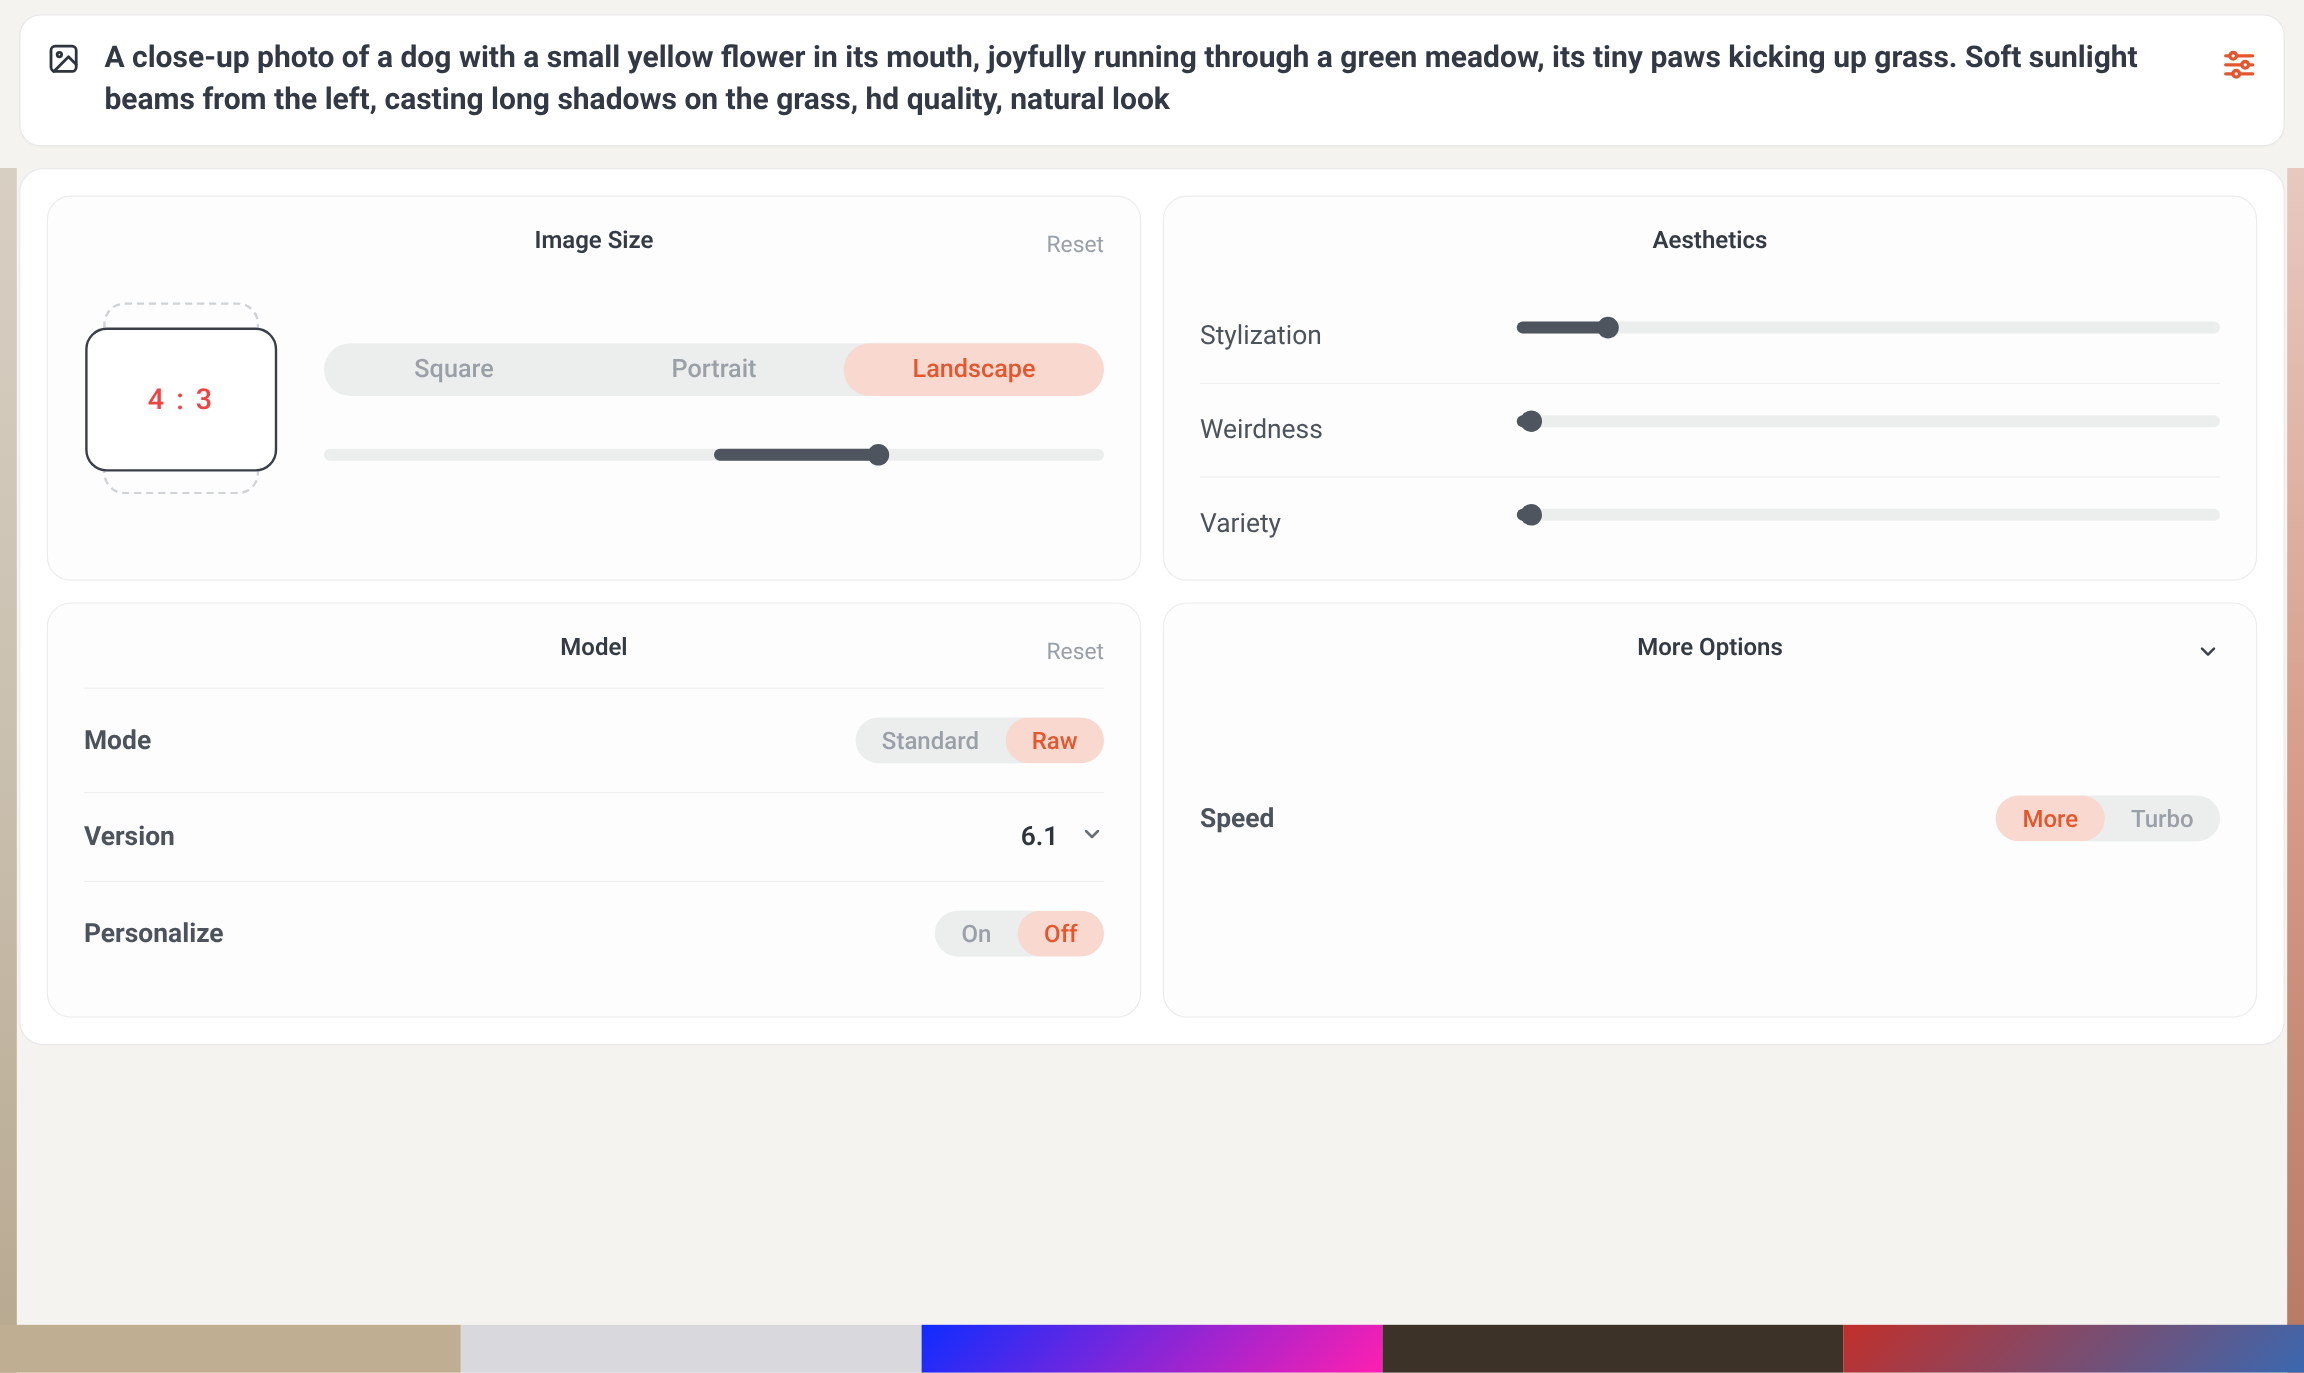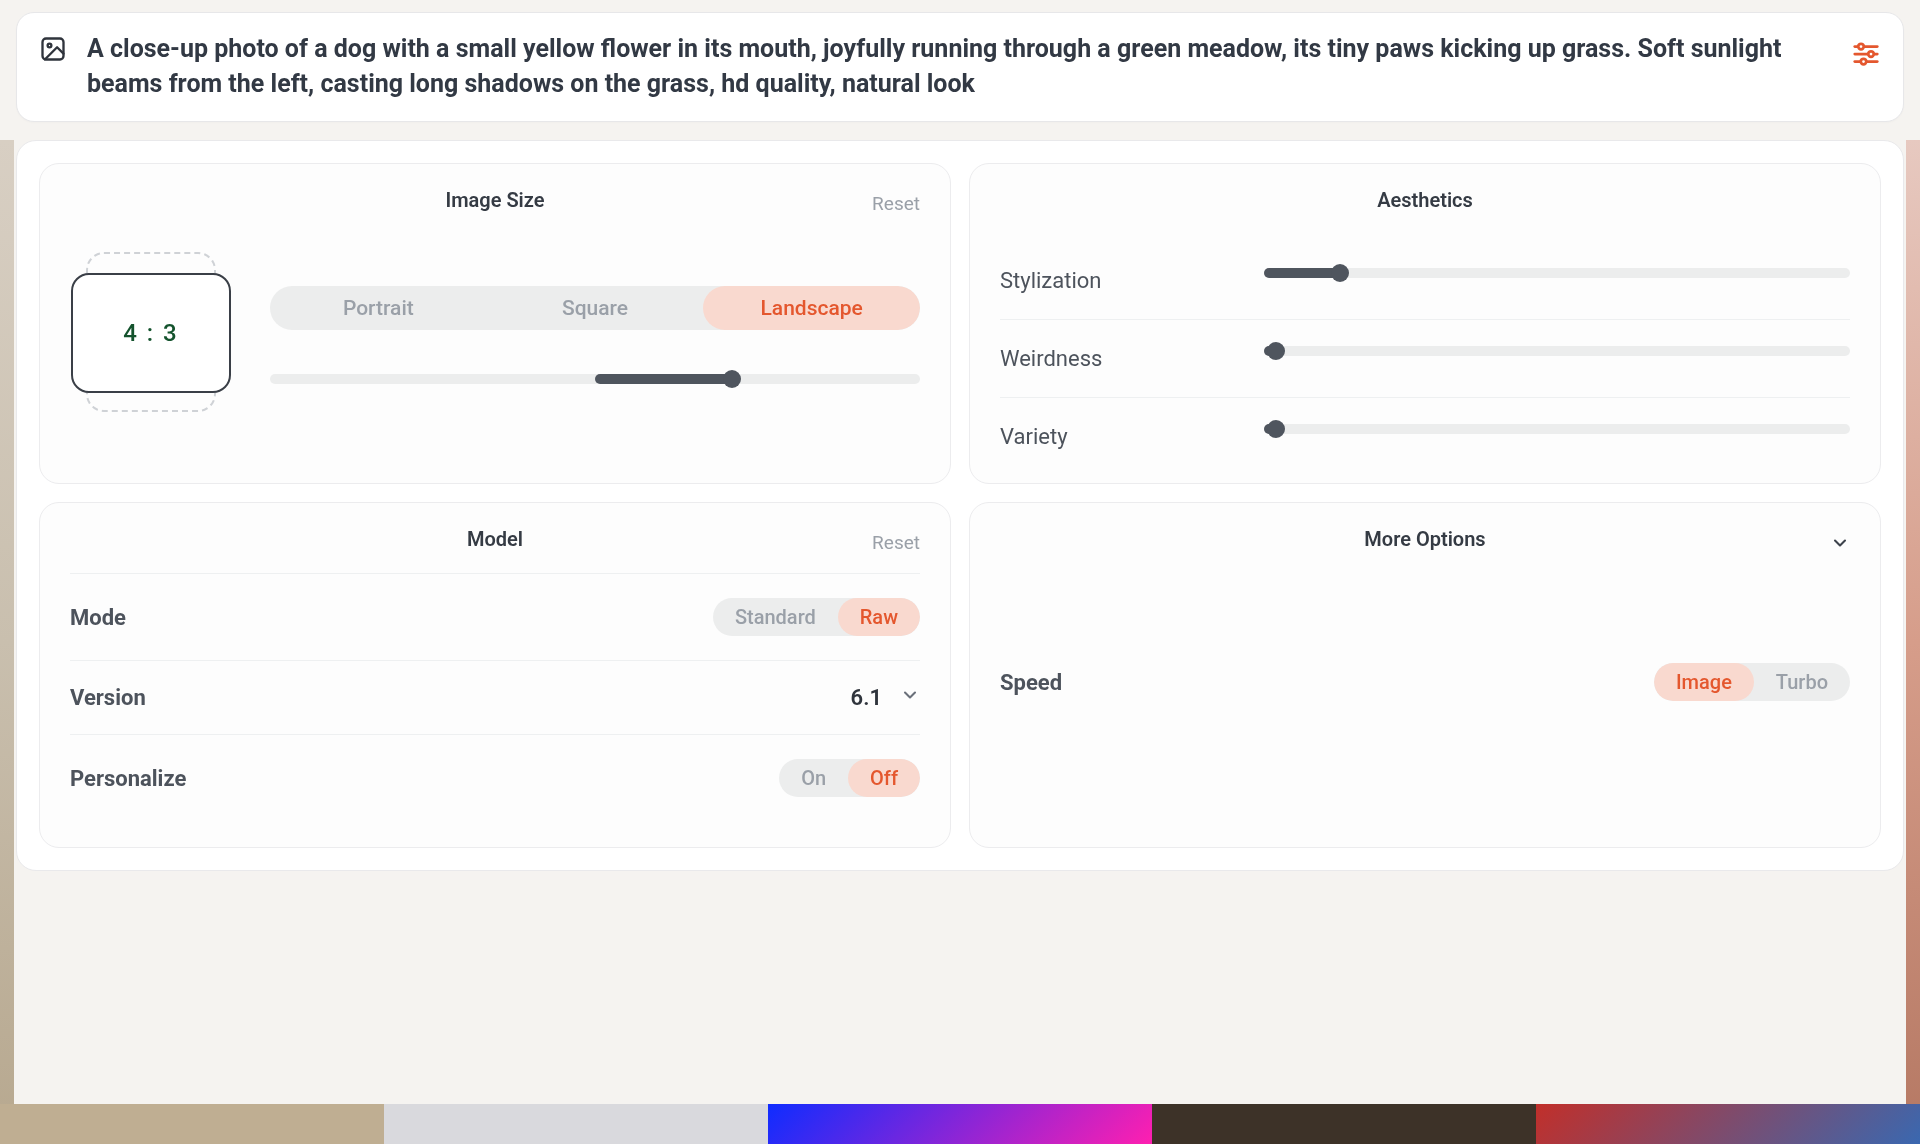--- a/index.html
+++ b/index.html
@@ -105,21 +105,21 @@
   .ratio-solid {
     position: relative;
     border: 2.5px solid #3a3f47;
     border-radius: 18px;
     width: 160px; height: 120px;
     display:flex; align-items:center; justify-content:center;
     background:#fff;
     font-size: 24px;
     font-weight: 550;
     letter-spacing: 2px;
-    color:#14532d;
+    color:#ef4444;
   }
   .size-controls { flex:1; display:flex; flex-direction:column; gap:44px; padding-top:4px;}
   .seg {
     background:#eceded;
     border-radius: 999px;
     height: 44px;
     display:flex;
     align-items:stretch;
     overflow:hidden;
   }
@@ -246,22 +246,22 @@
         <div class="panel-title">Image Size</div>
         <div class="panel-reset">Reset</div>
 
         <div class="size-row">
           <div class="ratio-box-wrap">
             <div class="ratio-dashed"></div>
             <div class="ratio-solid">4 : 3</div>
           </div>
           <div class="size-controls">
             <div class="seg" id="orient-seg">
+                <div class="opt">Square</div>
                 <div class="opt">Portrait</div>
-                <div class="opt">Square</div>
                 <div class="opt active">Landscape</div>
               </div>
             <div class="slider" id="size-slider">
               <div class="fill" id="size-fill" style="left: 50%; width: 21%;"></div>
               <div class="thumb" id="size-thumb" style="left: 71%;"></div>
             </div>
           </div>
         </div>
       </div>
 
@@ -327,21 +327,21 @@
         <div class="panel-title">More Options</div>
         <span class="panel-chevron">
           <svg width="20" height="20" viewBox="0 0 24 24" fill="none" stroke="#3d434c" stroke-width="2.5" stroke-linecap="round" stroke-linejoin="round">
               <polyline points="6 9 12 15 18 9"></polyline>
             </svg>
         </span>
         <div class="more-body">
           <div class="more-row">
             <div class="mdl-label">Speed</div>
             <div class="seg sm two" id="speed-seg">
-                <div class="opt active">Image</div>
+                <div class="opt active">More</div>
                 <div class="opt">Turbo</div>
               </div>
           </div>
         </div>
       </div>
 
     </div>
   </div>
 </div>
 

